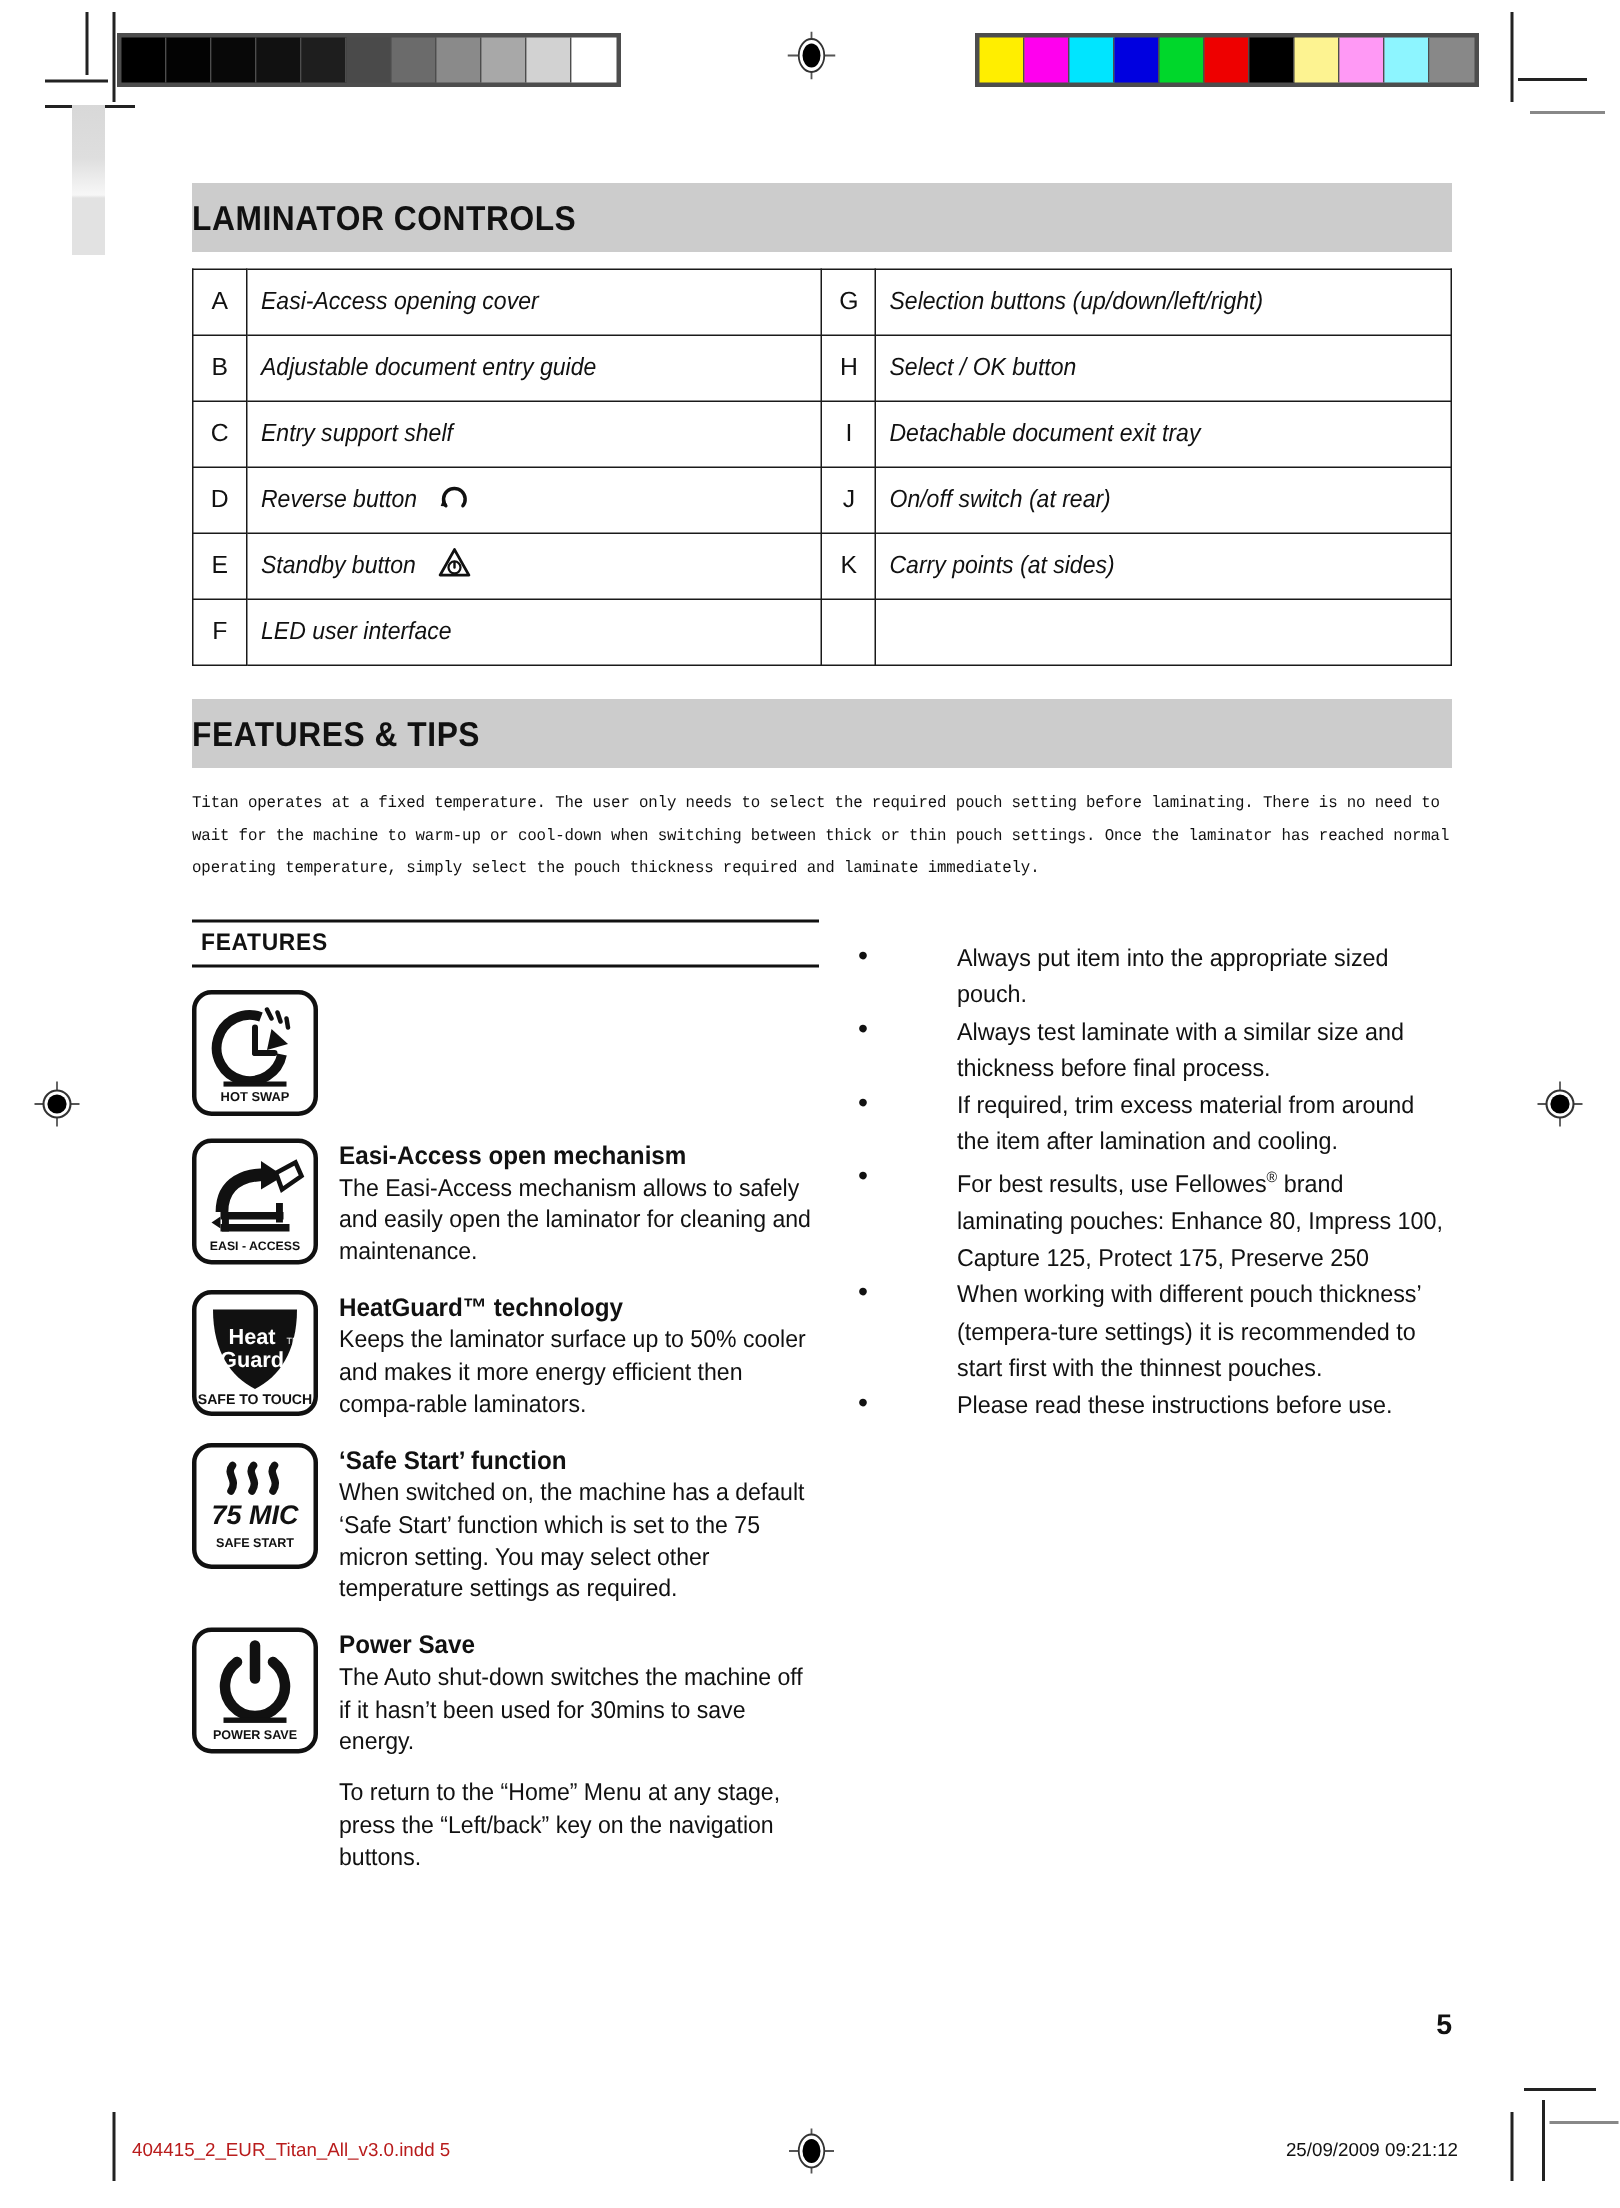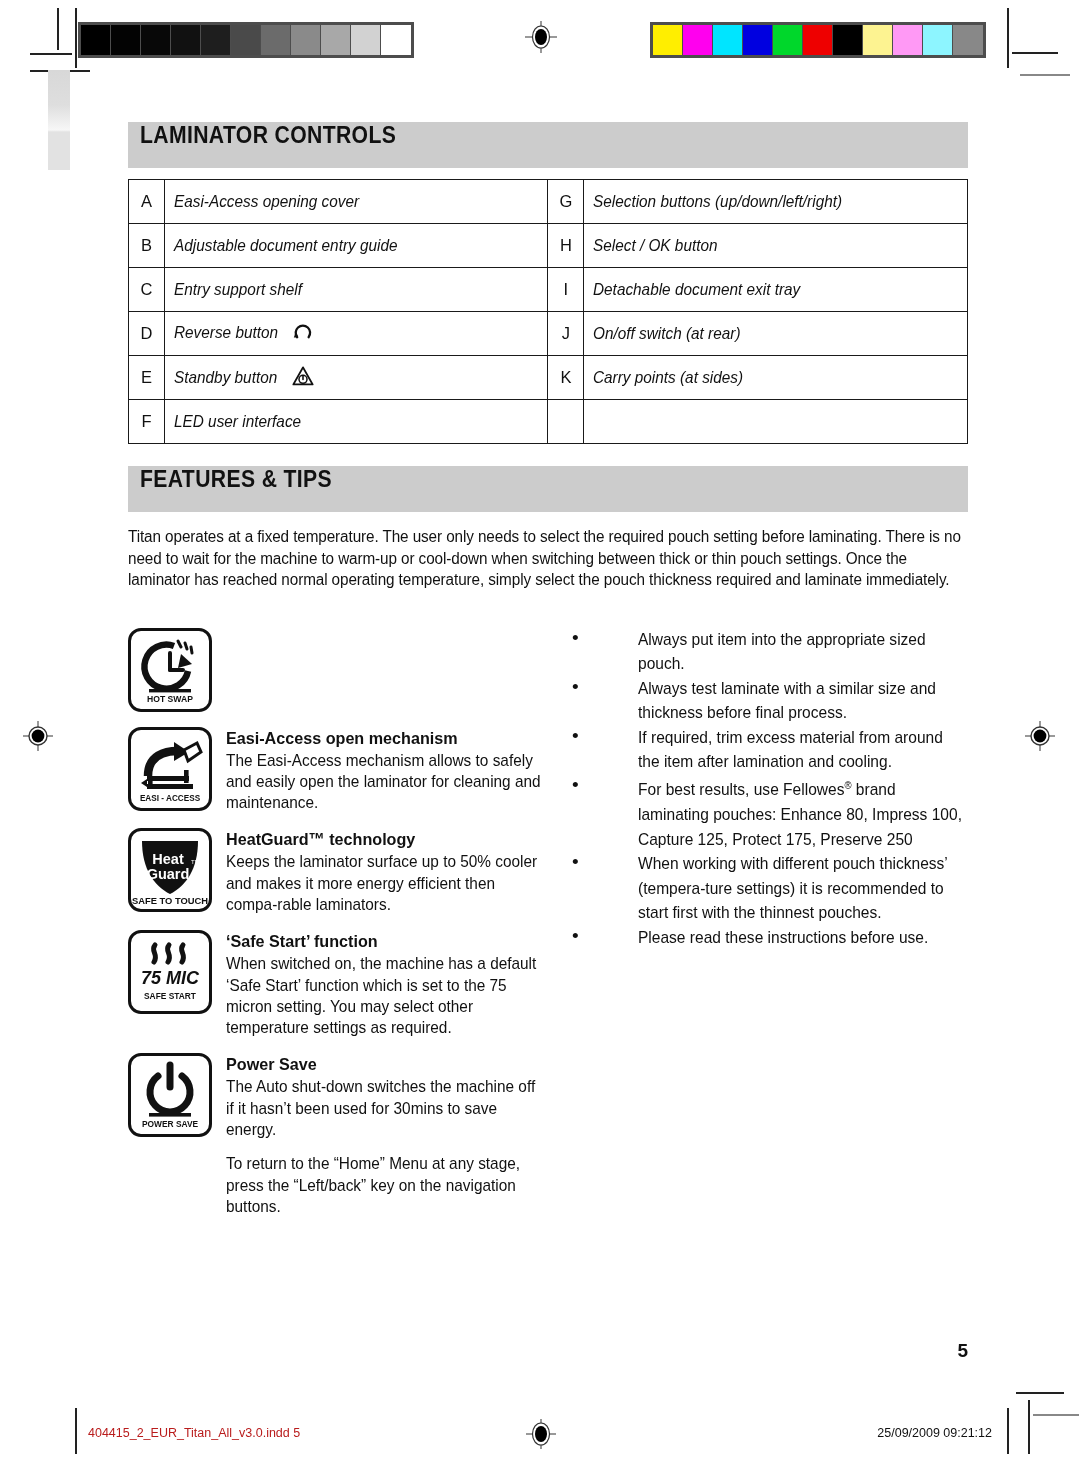--- a/index.html
+++ b/index.html
@@ -28,22 +28,21 @@
 
   .left-gradient { position:absolute; left:48px; top:70px; width:22px; height:100px;
      background: linear-gradient(to bottom, #d8d8d8 0%, #dedede 35%, #f7f7f7 60%, #e2e2e2 62%, #e2e2e2 100%); }
 
   
   .content { position: absolute; left: 128px; top: 122px; width: 840px; }
 
   .section-head {
     background: #cccccc;
     height: 46px;
-    display: flex; 
-    padding-left: 12px;
+    display: flex; align-items: center;
   }
   .section-head span {
     font-family: "Liberation Sans Narrow", "Liberation Sans", sans-serif;
     font-weight: bold;
     font-size: 23px;
     letter-spacing: 0.4px;
     color: #111;
     transform: scaleX(0.92);
     transform-origin: left center;
   }
@@ -62,24 +61,24 @@
   }
   td.key { width: 36px; text-align: center; font-size: 17.5px; padding: 2px 0; }
   td.val { width: 384px; font-style: italic; }
   td.val .lbl { display:inline-block; transform: scaleX(0.93); transform-origin:left center; }
   td.blank { border:1.6px solid #1a1a1a; }
   .inline-ico { display:inline-block; vertical-align:-3px; margin-left:7px; }
 
   
   .intro {
     margin-top: 14px;
-    font-size: 16px;
+    font-size: 11px;
     line-height: 21.5px;
     color: #111;
-    font-family: Liberation Sans, sans-serif;
+    font-family: Liberation Mono, monospace;
     letter-spacing: -0.1px;
   }
   .intro p { transform: scaleX(0.955); transform-origin: left top; width: 880px; }
 
   
   .cols { display: flex; margin-top: 22px; }
   .col-features { width: 418px; }
   .col-spacer { width: 14px; }
   .col-tips { width: 408px; }
 
@@ -134,21 +133,21 @@
     font-family: "Liberation Sans Narrow", "Liberation Sans", sans-serif;
     font-weight: bold; font-size: 19px; color:#111;
   }
 
   
   .footer-left {
     position: absolute; left: 88px; top: 1426px;
     font-size: 12.5px; color:#b91c1c; font-family: "Liberation Sans", sans-serif;
   }
   .footer-right {
-    position: absolute; right: 88px; top: 1426px;
+    position: absolute; right: 108px; top: 1426px;
     font-size: 12.5px; color:#111; font-family: "Liberation Sans", sans-serif;
   }
 </style>
 </head>
 <body>
 
 <div class="page">
 
   <div class="mark" style="left:57px;top:8px;width:1.6px;height:42px;background:#222;"></div>
   <div class="mark" style="left:30px;top:53px;width:42px;height:1.6px;background:#222;"></div>
@@ -286,20 +285,23 @@
       <span>FEATURES &amp; TIPS</span>
     </div>
 
     <div class="intro">
       <p>Titan operates at a fixed temperature. The user only needs to select the required pouch setting before laminating. There is no need to wait for the machine to warm-up or cool-down when switching between thick or thin pouch settings. Once the laminator has reached normal operating temperature, simply select the pouch thickness required and laminate immediately.</p>
     </div>
 
     <div class="cols">
 
       <div class="col-features">
+        <div class="col-title-wrap">
+          <span class="col-title">FEATURES</span>
+        </div>
         <div id="features-list">
             <div class="feature">
               <div class="icon-box">
                 <svg width="78" height="78" viewBox="0 0 78 78">
                   <path d="M43 15 A22 22 0 1 0 57 40" fill="none" stroke="#111" stroke-width="6.5" stroke-linecap="butt"></path>
                   <path d="M50 23 L61 33 L47 37 Z" fill="#111"></path>
                   <line x1="39" y1="22" x2="39" y2="39" stroke="#111" stroke-width="4" stroke-linecap="round"></line>
                   <line x1="39" y1="39" x2="52" y2="39" stroke="#111" stroke-width="4" stroke-linecap="round"></line>
                   <line x1="47" y1="10" x2="50" y2="16" stroke="#111" stroke-width="3" stroke-linecap="round"></line>
                   <line x1="54" y1="12" x2="56" y2="18" stroke="#111" stroke-width="3" stroke-linecap="round"></line>

